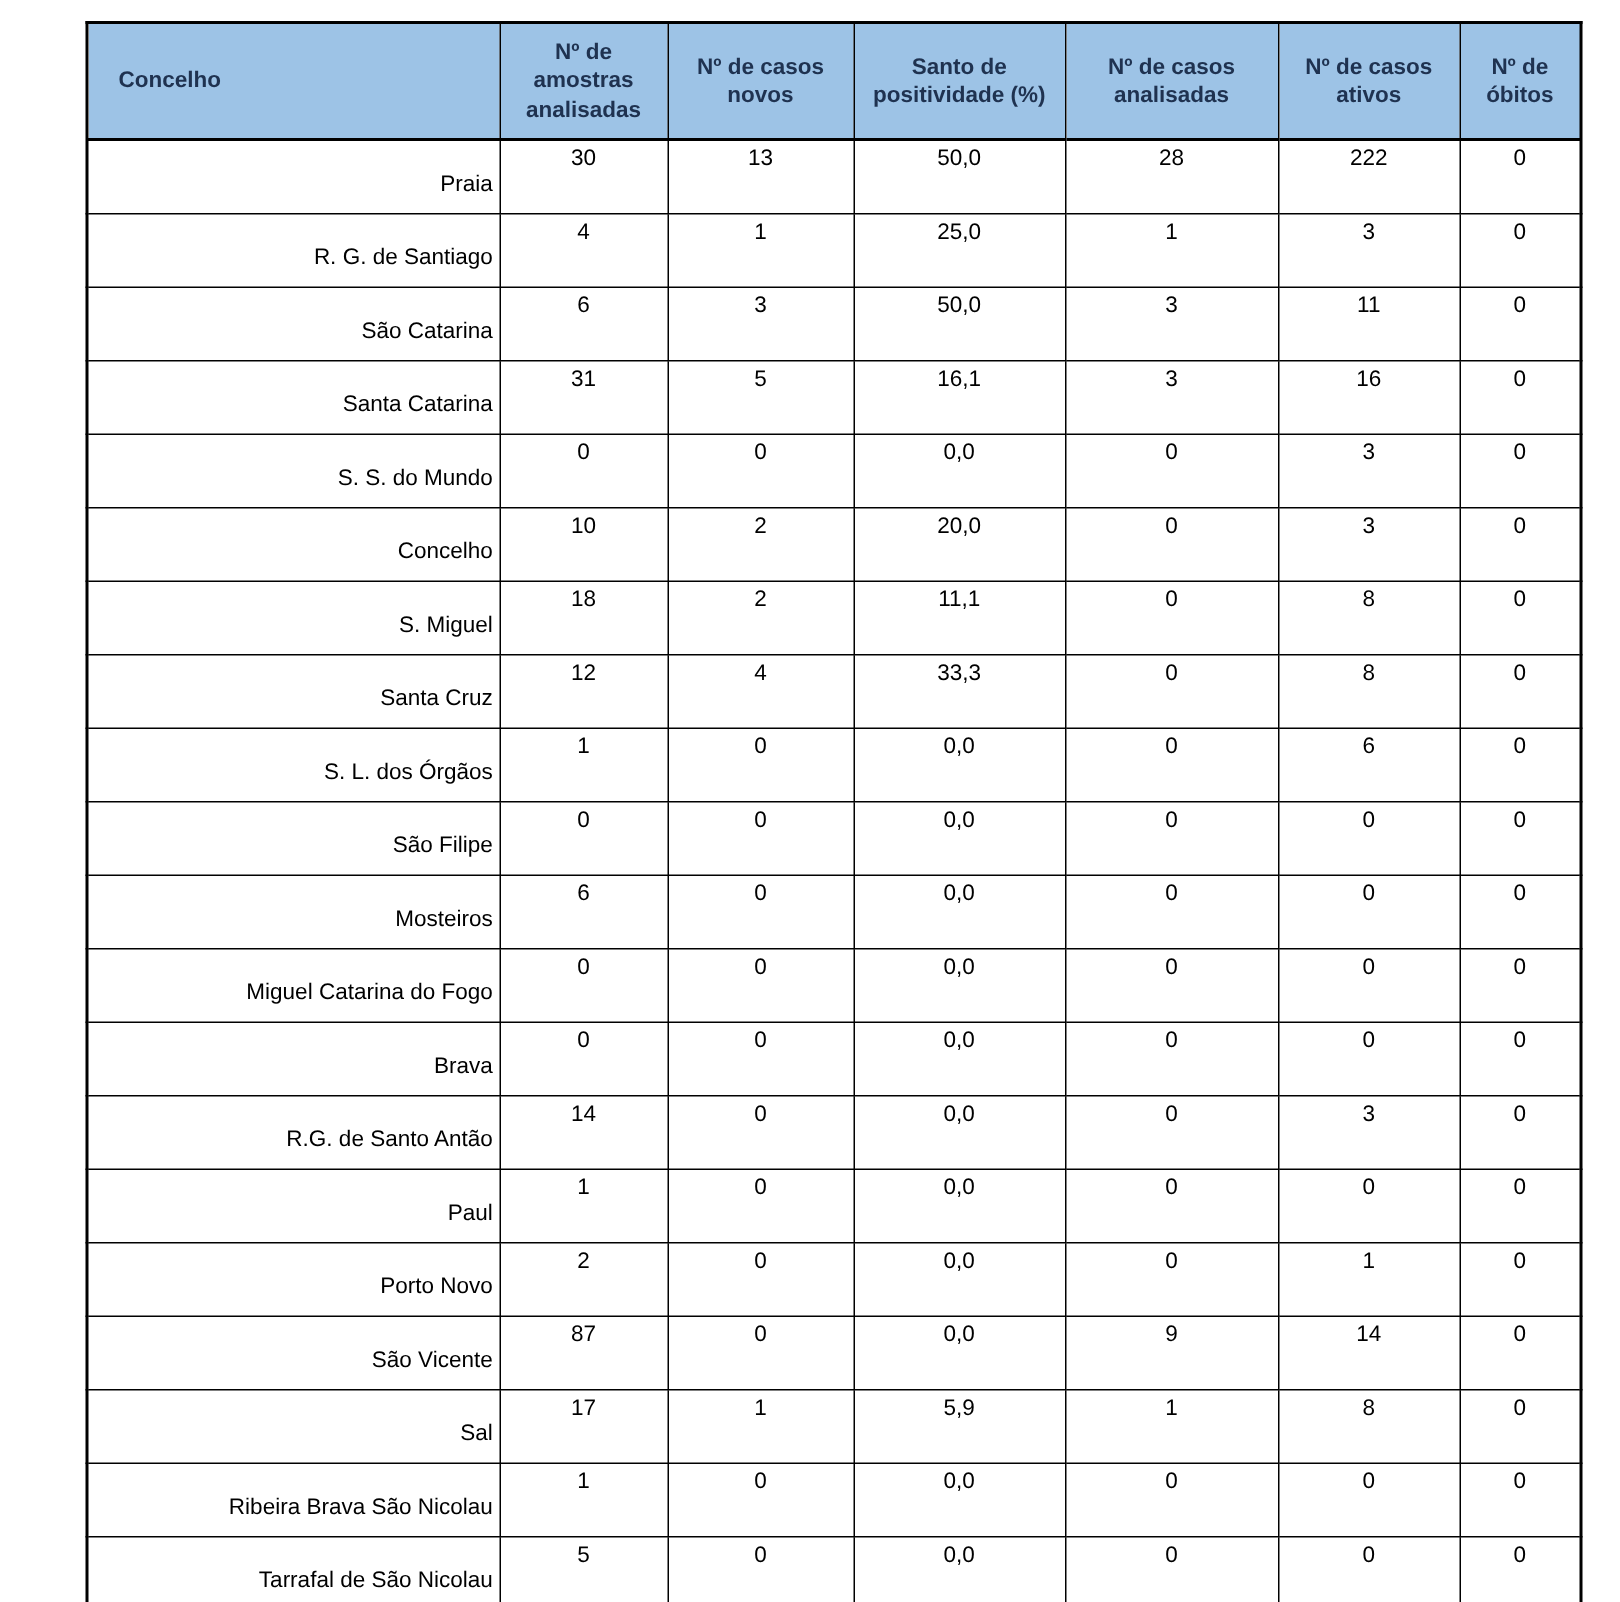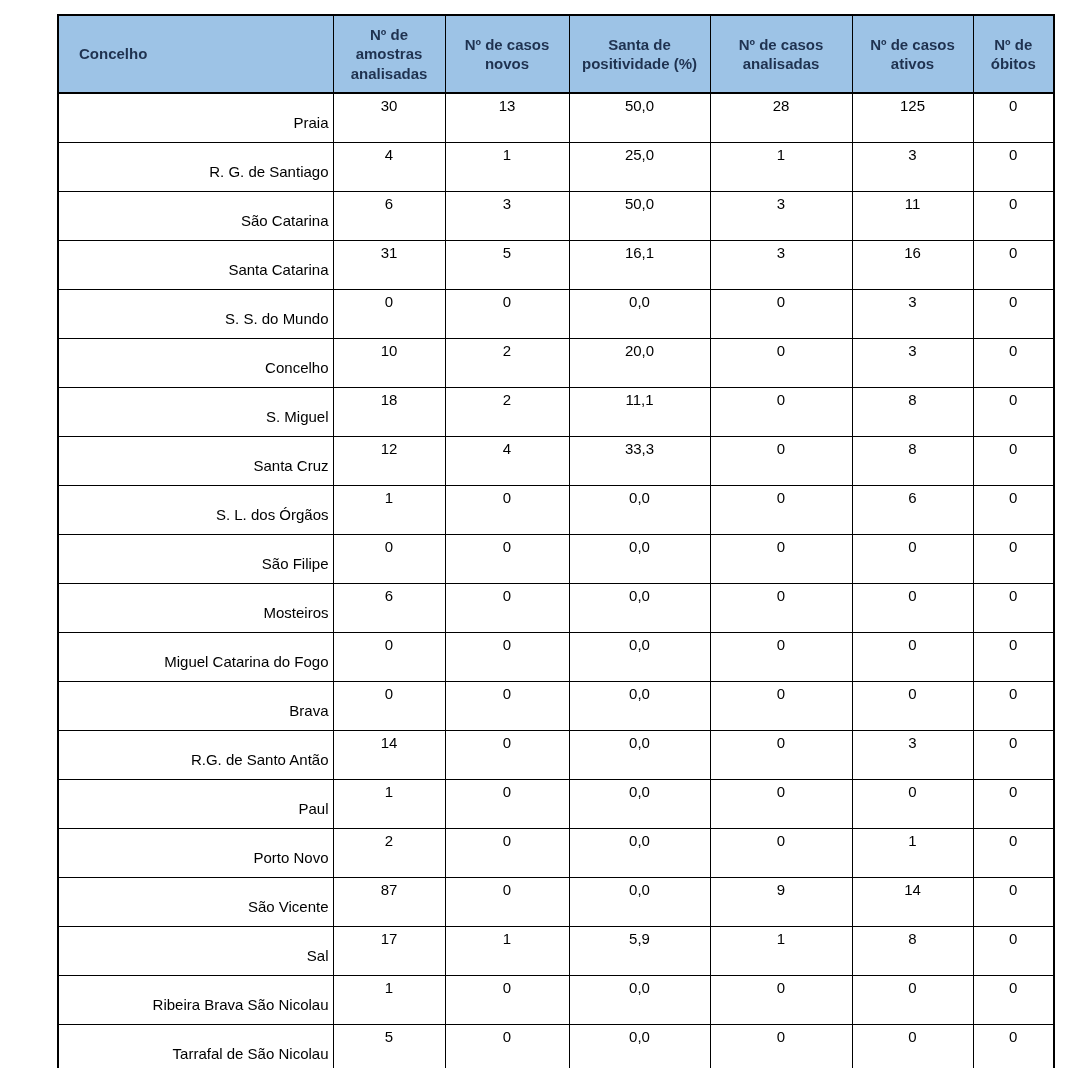--- a/index.html
+++ b/index.html
@@ -75,34 +75,34 @@
       <col class="c-taxa">
       <col class="c-recuperados">
       <col class="c-ativos">
       <col class="c-obitos">
     </colgroup>
     <thead>
       <tr>
         <th class="first-col-header">Concelho</th>
         <th>Nº de amostras analisadas</th>
         <th>Nº de casos novos</th>
-        <th>Santa de positividade (%)</th>
+        <th>Santo de positividade (%)</th>
         <th>Nº de casos analisadas</th>
         <th>Nº de casos ativos</th>
         <th>Nº de óbitos</th>
       </tr>
     </thead>
     <tbody>
         <tr>
           <td class="name-cell">Praia</td>
           <td class="num-cell">30</td>
           <td class="num-cell">13</td>
           <td class="num-cell">50,0</td>
           <td class="num-cell">28</td>
-          <td class="num-cell">125</td>
+          <td class="num-cell">222</td>
           <td class="num-cell">0</td>
         </tr>
         <tr>
           <td class="name-cell">R. G. de Santiago</td>
           <td class="num-cell">4</td>
           <td class="num-cell">1</td>
           <td class="num-cell">25,0</td>
           <td class="num-cell">1</td>
           <td class="num-cell">3</td>
           <td class="num-cell">0</td>

